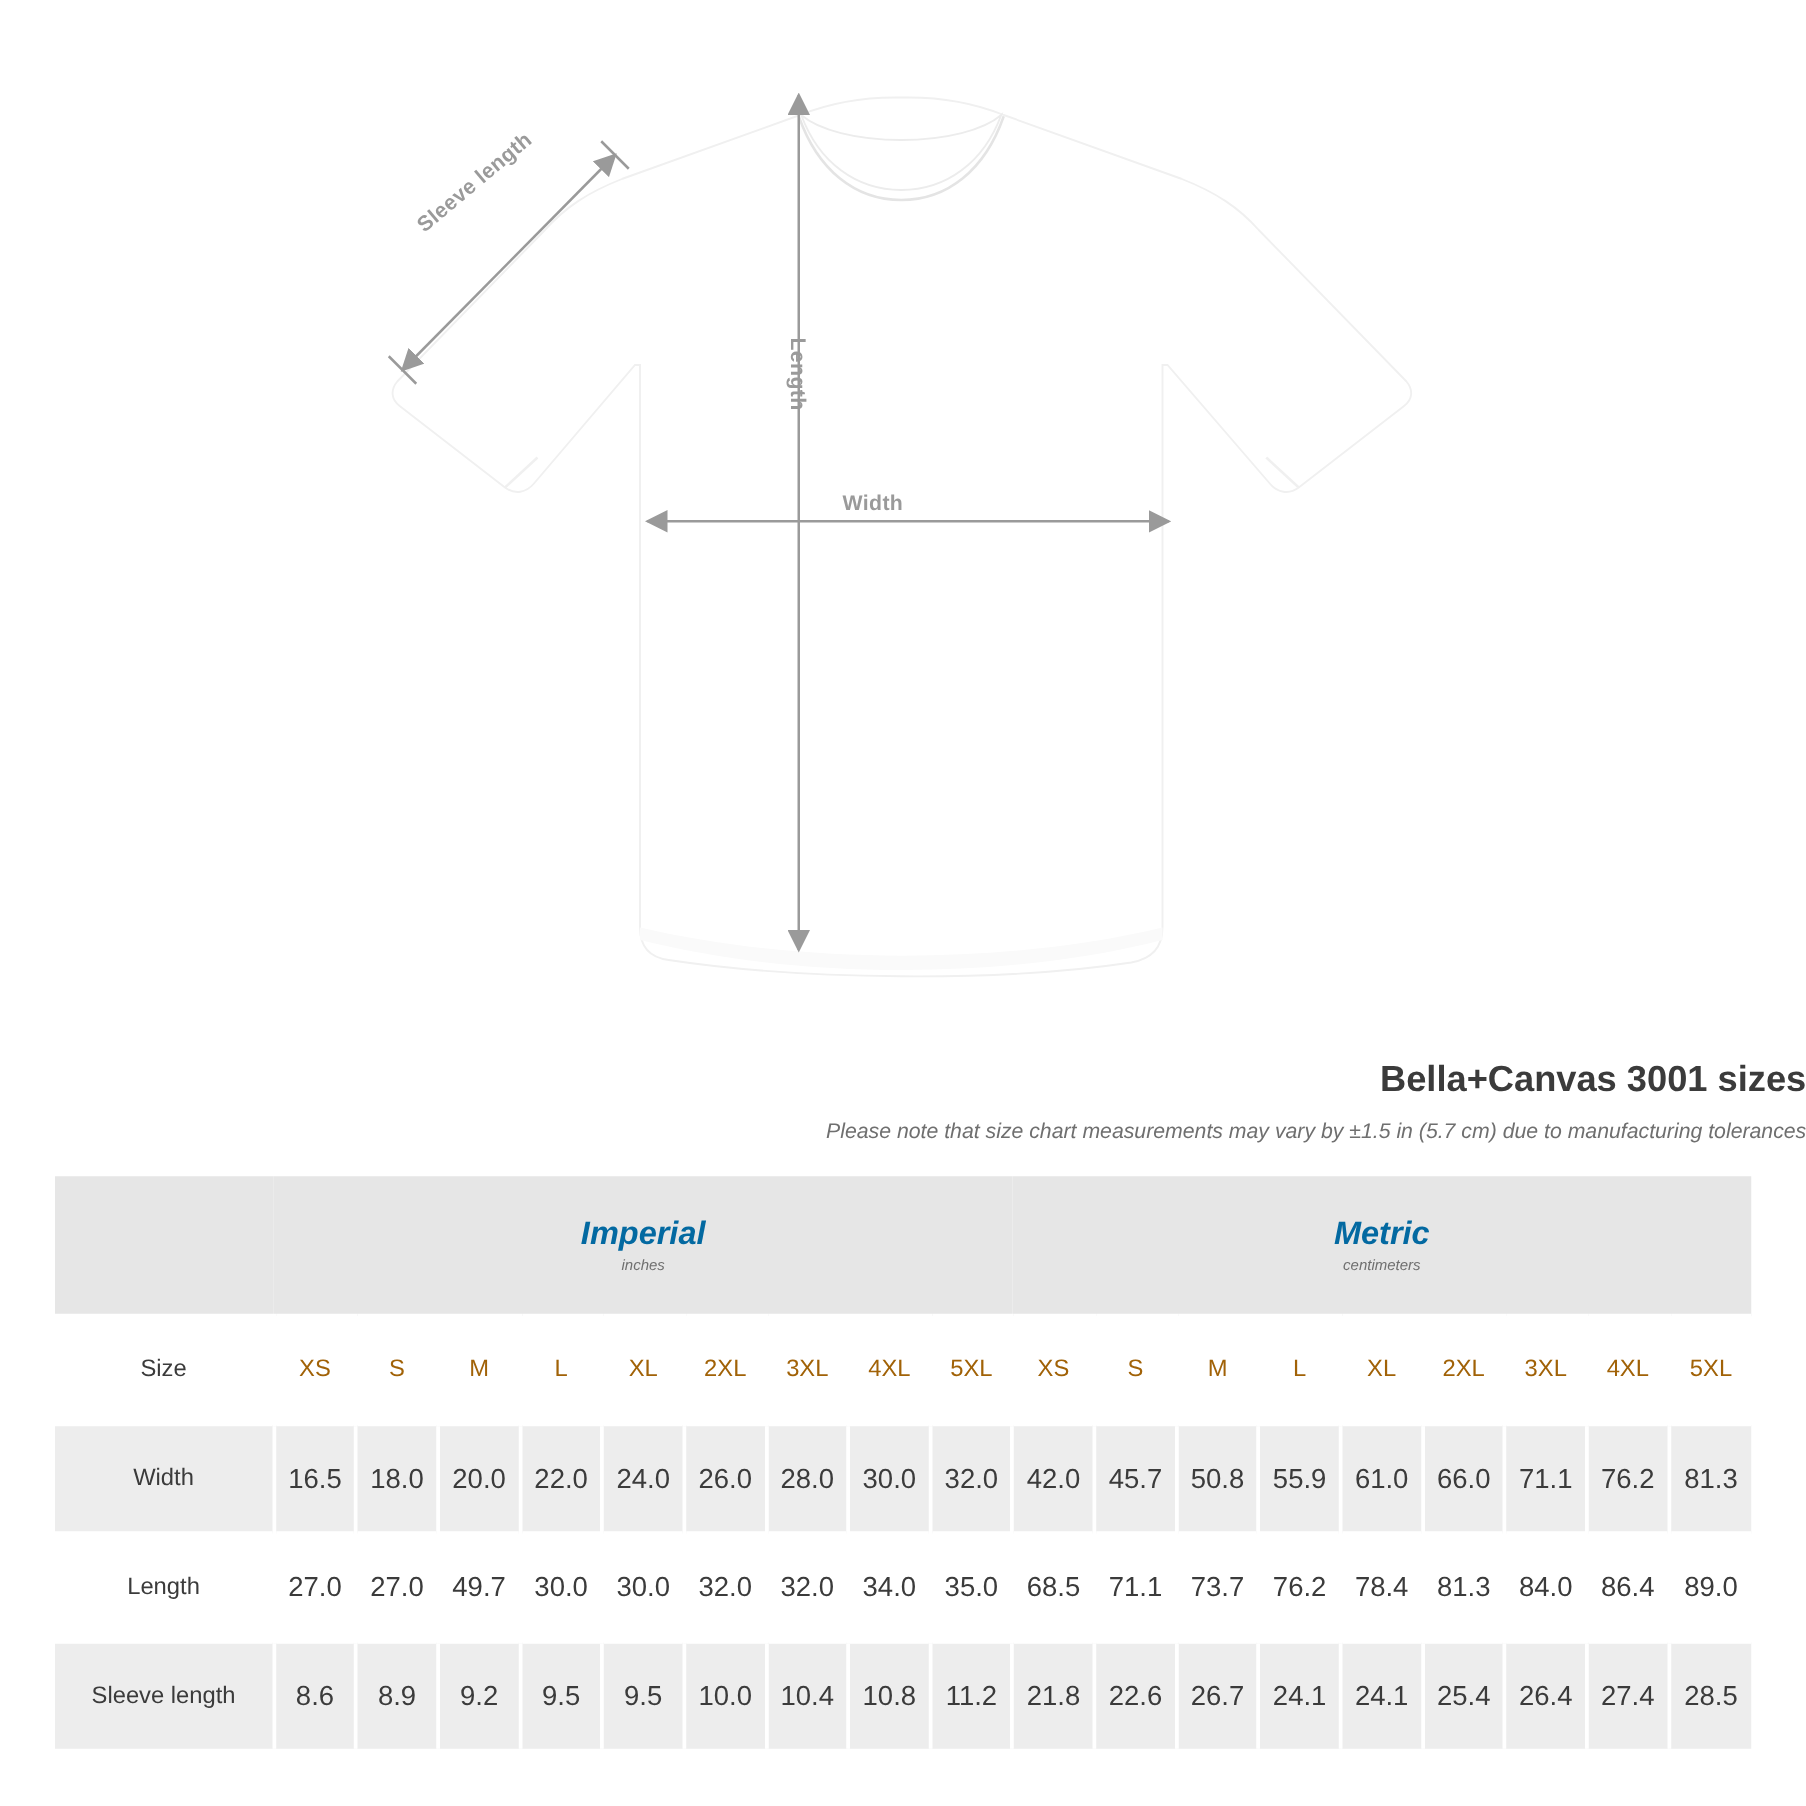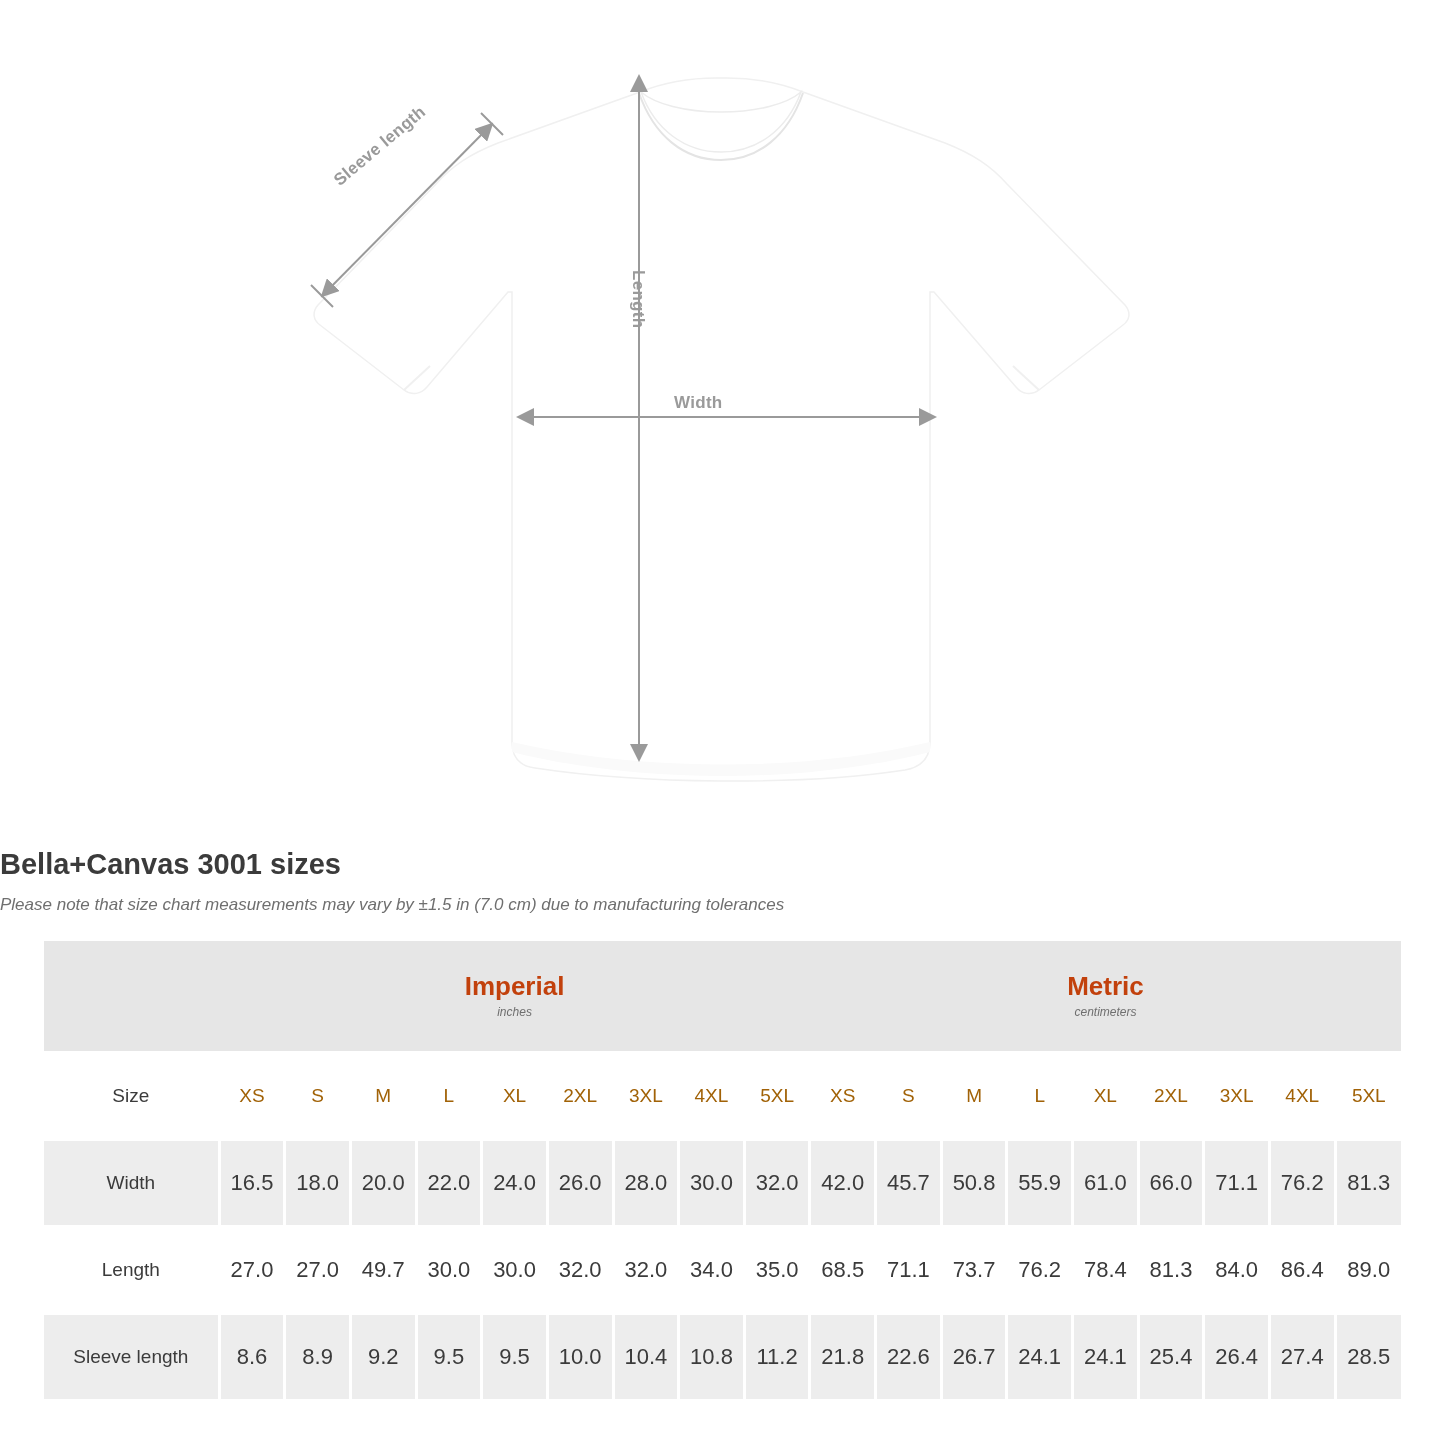--- a/index.html
+++ b/index.html
@@ -52,21 +52,21 @@
     transform: rotate(90deg);
     transform-origin: left top;
   }
   #label-width {
     left: 674px;
     top: 393px;
   }
 
   
   .title-block {
-    text-align: left;
+    text-align: right;
     margin-top: 18px;
   }
   .chart-title {
     font-size: 29px;
     font-weight: bold;
     color: #3b3b3b;
     margin: 0 0 14px 0;
   }
   .chart-note {
     font-size: 17px;
@@ -91,22 +91,23 @@
     font-weight: normal;
     padding: 0;
   }
   
   .sys-row td {
     background: #e6e6e6;
     height: 110px;
   }
   .sys-name {
     font-size: 26px;
-    font-weight: bold;
-    color: #c2410c;
+    font-style: italic;
+    font-weight: bold;
+    color: #0369a1;
     line-height: 1.25;
   }
   .sys-unit {
     font-size: 12px;
     font-style: italic;
     color: #6f6f6f;
     line-height: 1.6;
   }
   
   .size-row td {
@@ -214,21 +215,21 @@
       </g>
     </svg>
 
     <div class="dim-label" id="label-sleeve">Sleeve length</div>
     <div class="dim-label" id="label-length">Length</div>
     <div class="dim-label" id="label-width">Width</div>
   </div>
 
   <div class="title-block">
     <h1 class="chart-title">Bella+Canvas 3001 sizes</h1>
-    <p class="chart-note">Please note that size chart measurements may vary by ±1.5 in (7.0 cm) due to manufacturing tolerances</p>
+    <p class="chart-note">Please note that size chart measurements may vary by ±1.5 in (5.7 cm) due to manufacturing tolerances</p>
   </div>
 
   <div class="table-wrap">
     <table class="size-table">
       <colgroup>
         <col class="labelcol">
         <col class="datacol">
           <col class="datacol">
           <col class="datacol">
           <col class="datacol">

